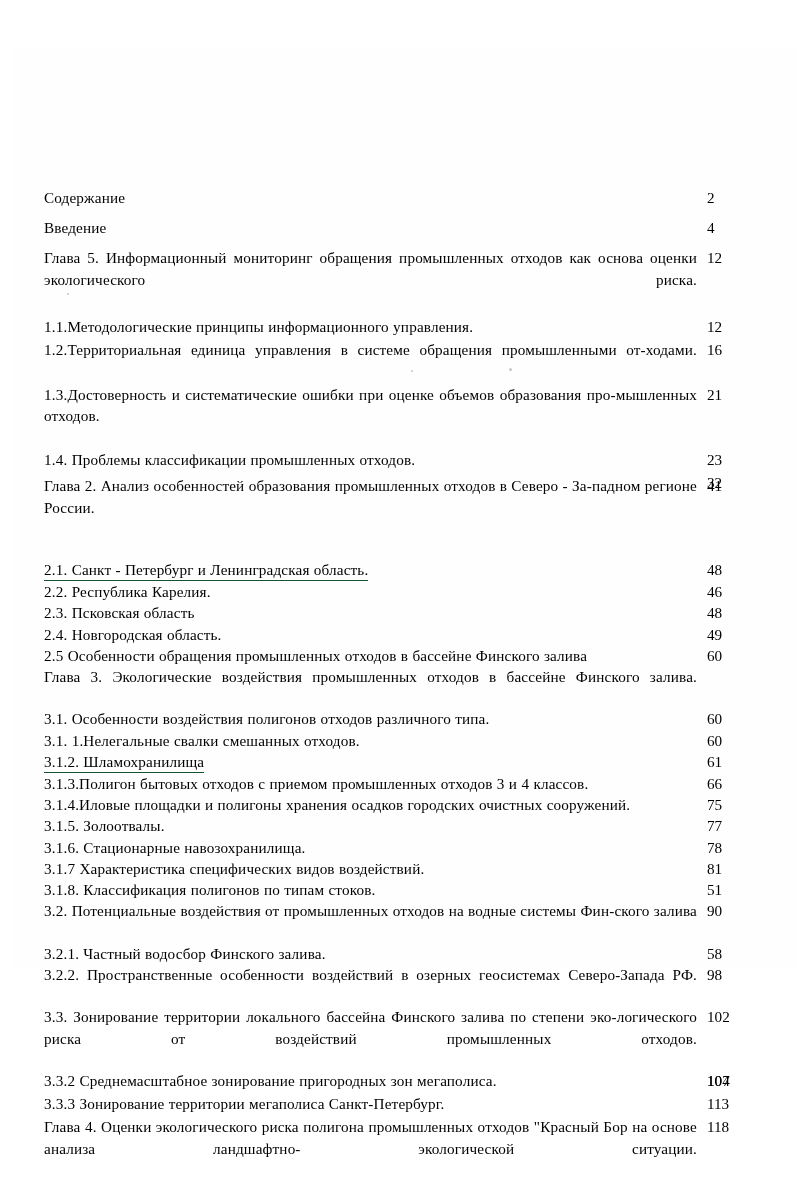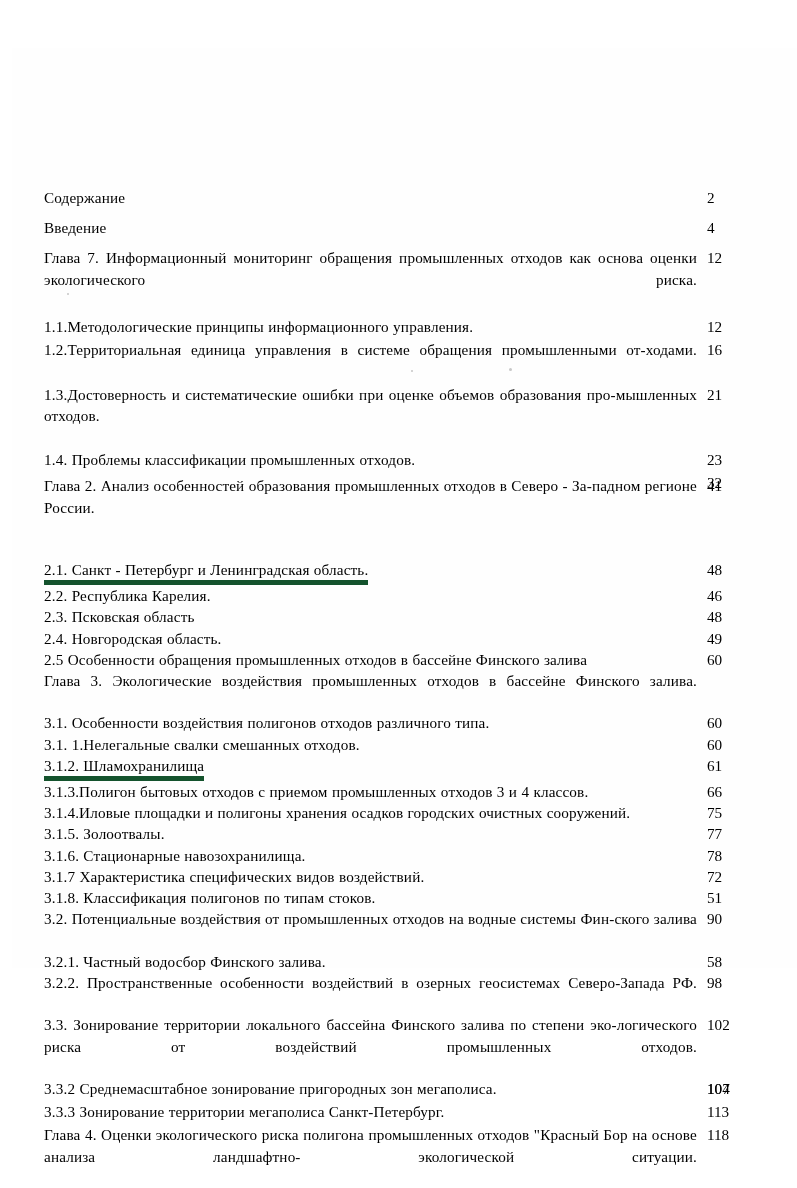--- a/index.html
+++ b/index.html
@@ -73,21 +73,21 @@
   }
 
   
   .gap-sm { margin-top: 5px; }
   .gap-md { margin-top: 9px; }
   .gap-lg { margin-top: 20px; }
   .gap-xs { margin-top: 2px; }
   .tight  { margin-top: 0px; }
 
   .underline-trail {
-    border-bottom: 5px solid #14532d;
+    border-bottom: 1px solid #14532d;
     padding-bottom: 0px;
   }
 
   .speck {
     position: absolute;
     background: #9a9a9a;
     border-radius: 50%;
     opacity: 0.55;
   }
 </style>
@@ -107,21 +107,21 @@
       <span class="txt">Содержание</span>
       <span class="pg">2</span>
     </div>
 
     <div class="entry single gap-md">
       <span class="txt">Введение</span>
       <span class="pg">4</span>
     </div>
 
     <div class="entry gap-md">
-      <span class="txt">Глава 7.  Информационный мониторинг  обращения  промышленных отходов как основа оценки  экологического риска.</span>
+      <span class="txt">Глава 5.  Информационный мониторинг  обращения  промышленных отходов как основа оценки  экологического риска.</span>
       <span class="pg">12</span>
     </div>
 
     <div class="entry single gap-sm">
       <span class="txt">1.1.Методологические  принципы информационного управления.</span>
       <span class="pg">12</span>
     </div>
 
     <div class="entry gap-xs">
       <span class="txt">1.2.Территориальная единица управления в системе обращения промышленными от-ходами.</span>
@@ -207,21 +207,21 @@
       <span class="pg">77</span>
     </div>
 
     <div class="entry single tight">
       <span class="txt">3.1.6. Стационарные навозохранилища.</span>
       <span class="pg">78</span>
     </div>
 
     <div class="entry single tight">
       <span class="txt">3.1.7 Характеристика специфических видов воздействий.</span>
-      <span class="pg">72</span>
+      <span class="pg">81</span>
     </div>
 
     <div class="entry single tight">
       <span class="txt">3.1.8. Классификация полигонов по типам  стоков.</span>
       <span class="pg">51</span>
     </div>
 
     <div class="entry tight">
       <span class="txt">3.2. Потенциальные воздействия от промышленных отходов на водные системы Фин-ского залива</span>
       <span class="pg">90</span>

